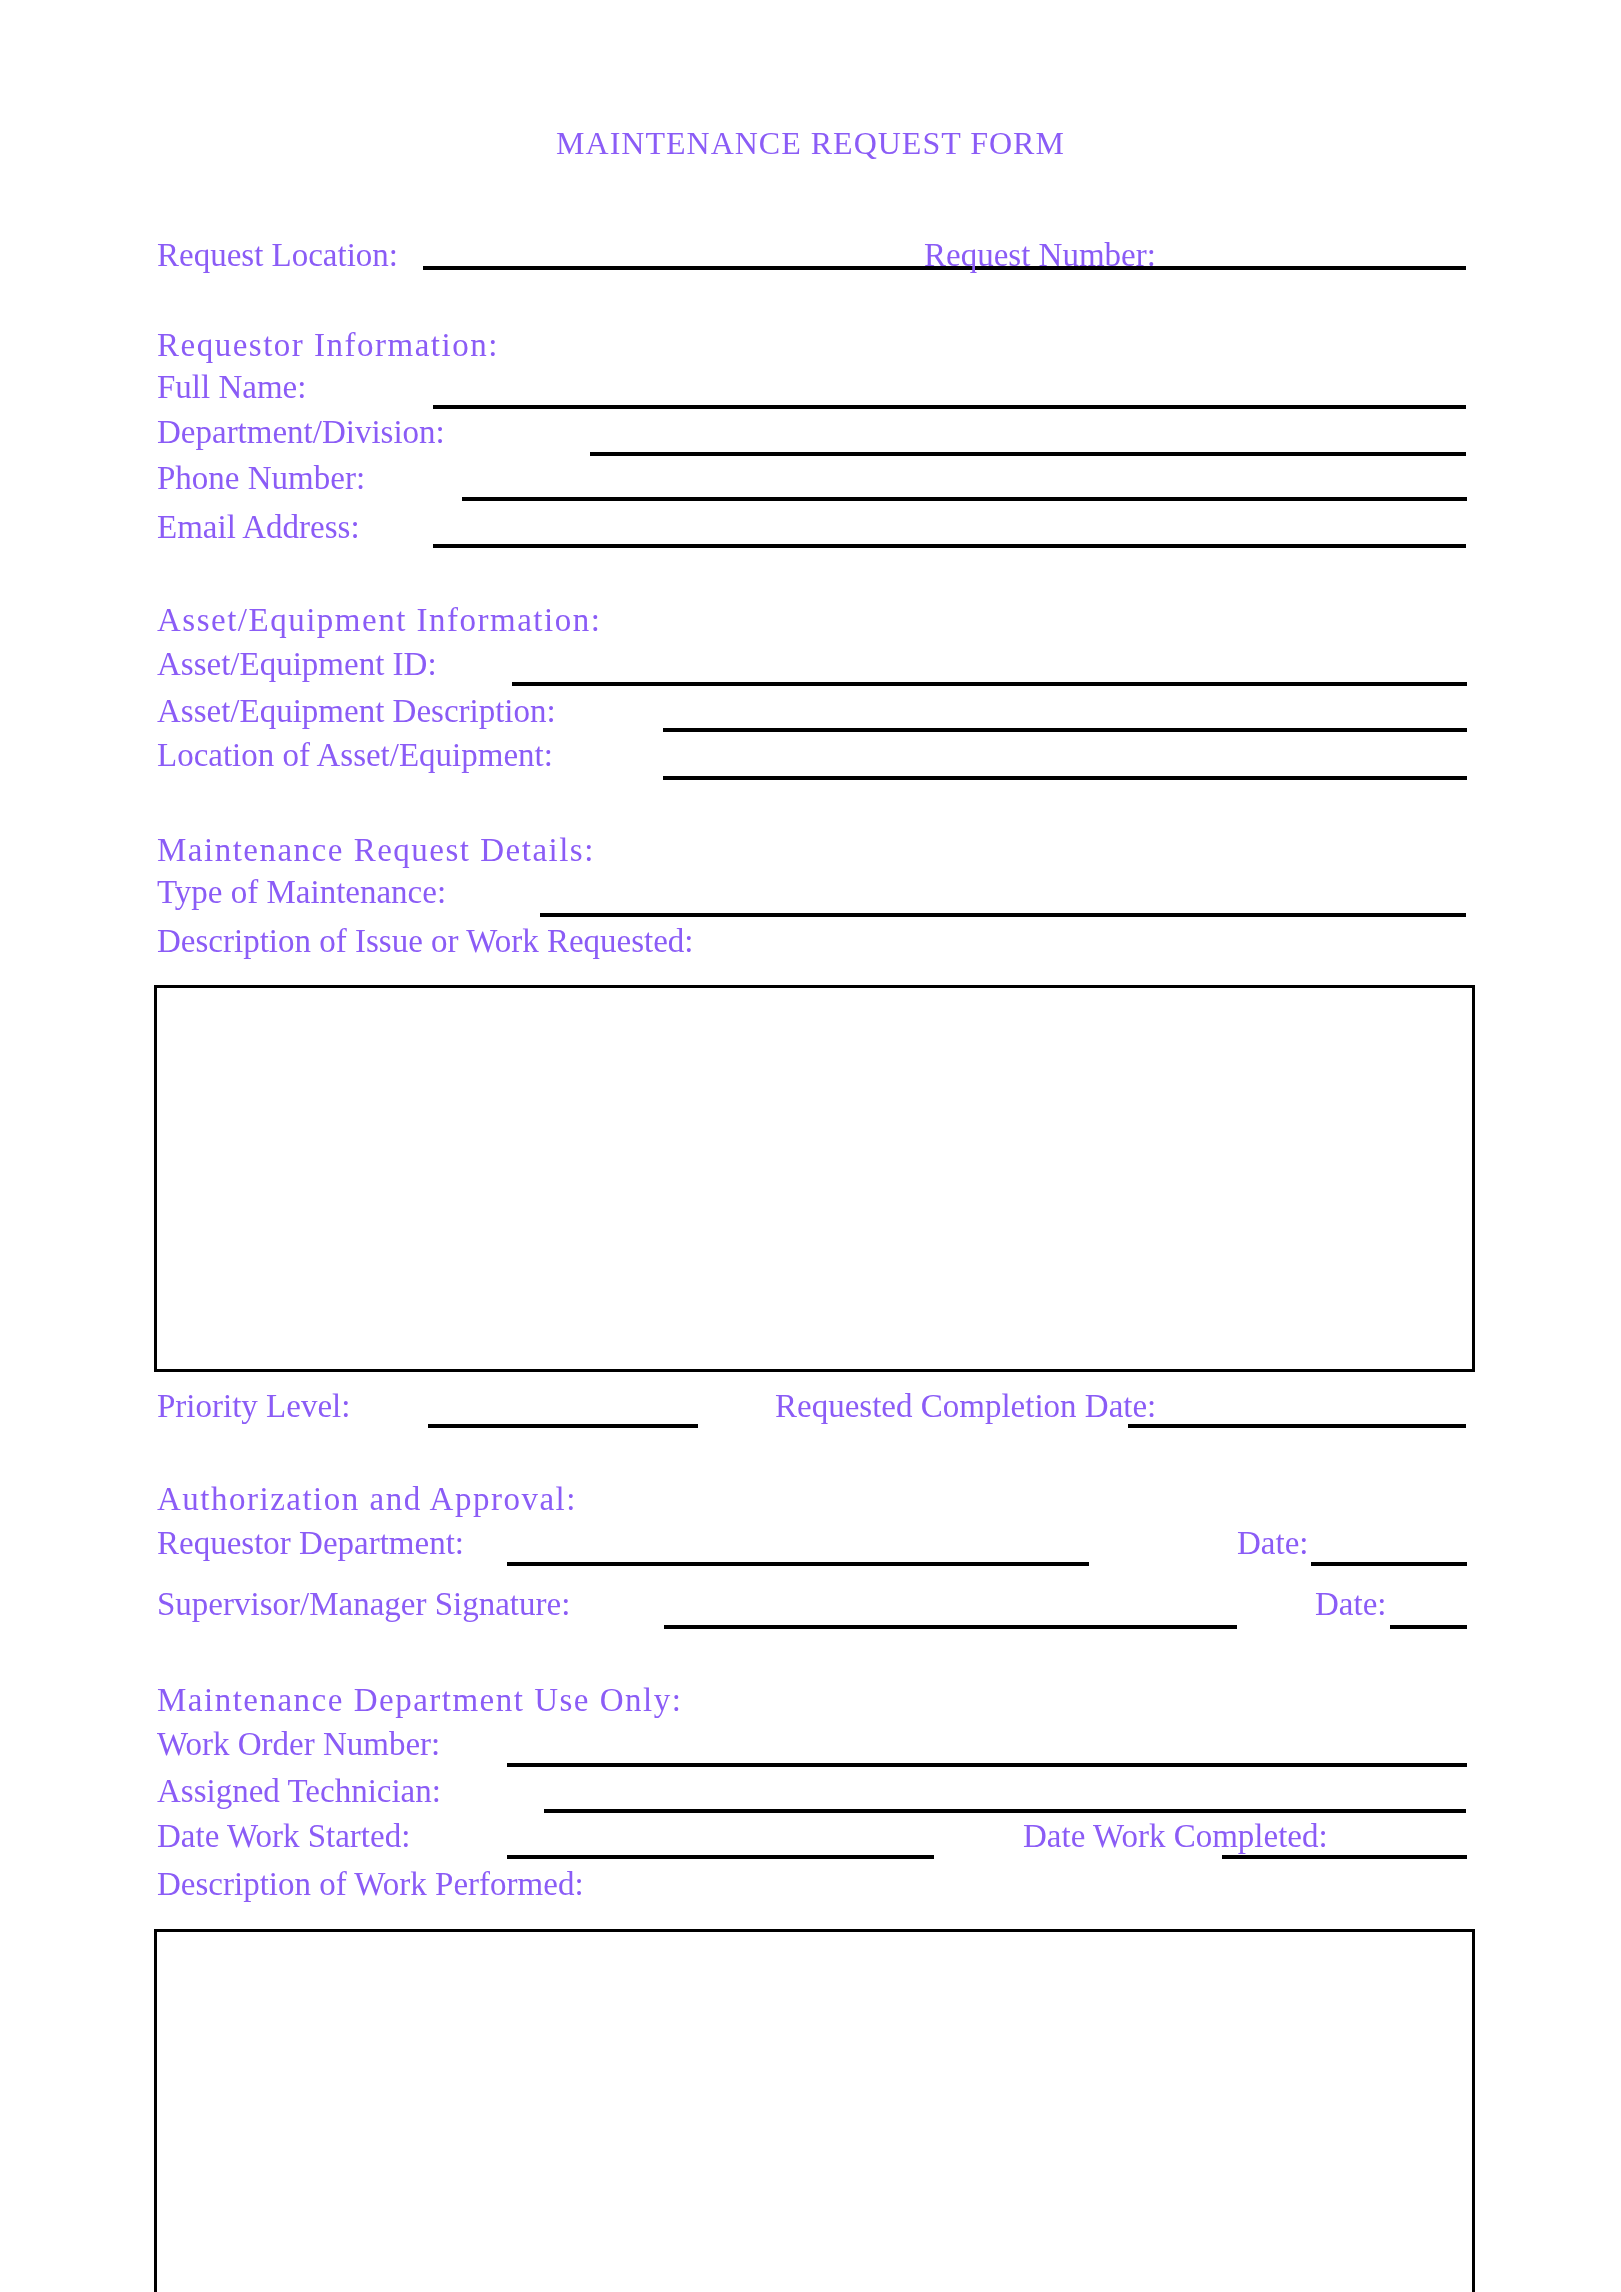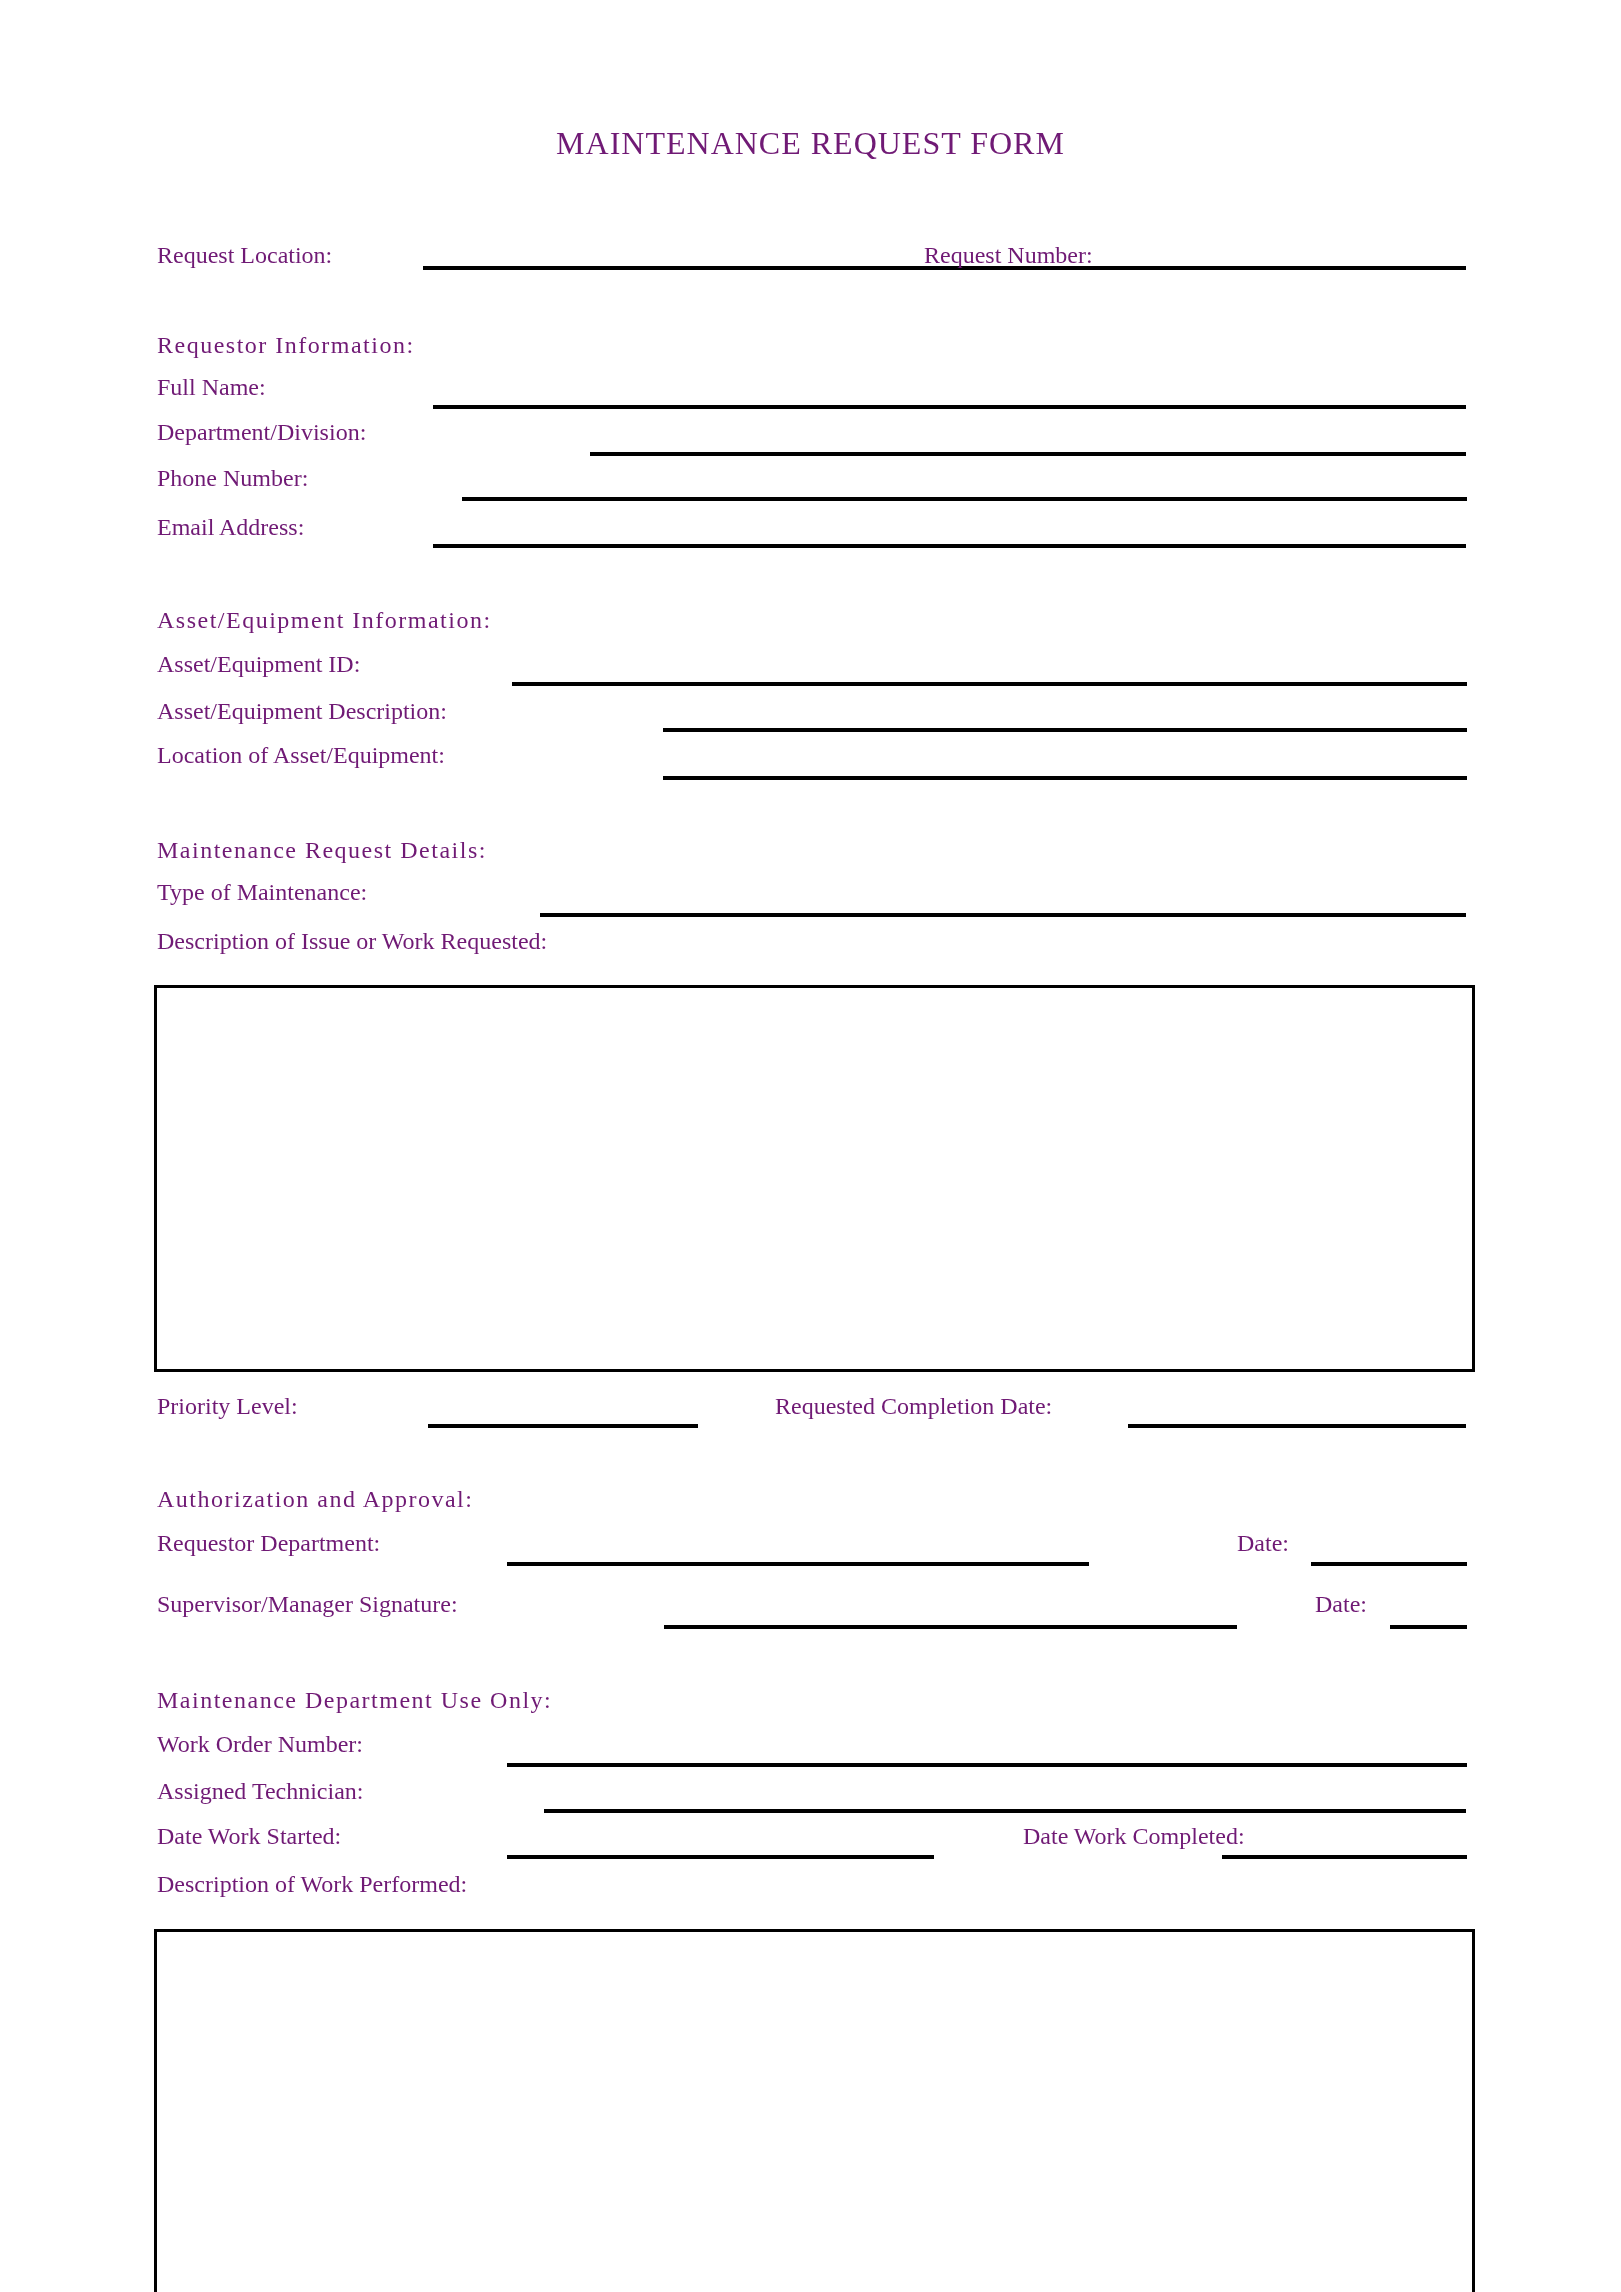--- a/index.html
+++ b/index.html
@@ -1,36 +1,36 @@
 <!DOCTYPE html>
 <html><head>
 <meta charset="utf-8">
 <style>
   html, body { margin: 0; padding: 0; background: #ffffff; }
   .page {
     position: relative;
     width: 1621px;
     height: 2293px;
     background: #ffffff;
-    color: #701a75;
+    color: #8b5cf6;
     font-family: "Liberation Serif", "DejaVu Serif", serif;
     overflow: hidden;
   }
   .title {
     position: absolute;
     left: 0; top: 125px;
     width: 100%;
     text-align: center;
     font-size: 32px;
     letter-spacing: 1px;
     white-space: nowrap;
   }
   .lbl {
     position: absolute;
-    font-size: 24px;
+    font-size: 33px;
     line-height: 29px;
     white-space: nowrap;
   }
   .heading {
     letter-spacing: 1.5px;
   }
   .fill-line {
     position: absolute;
     height: 3.9px;
     background: #000000;

